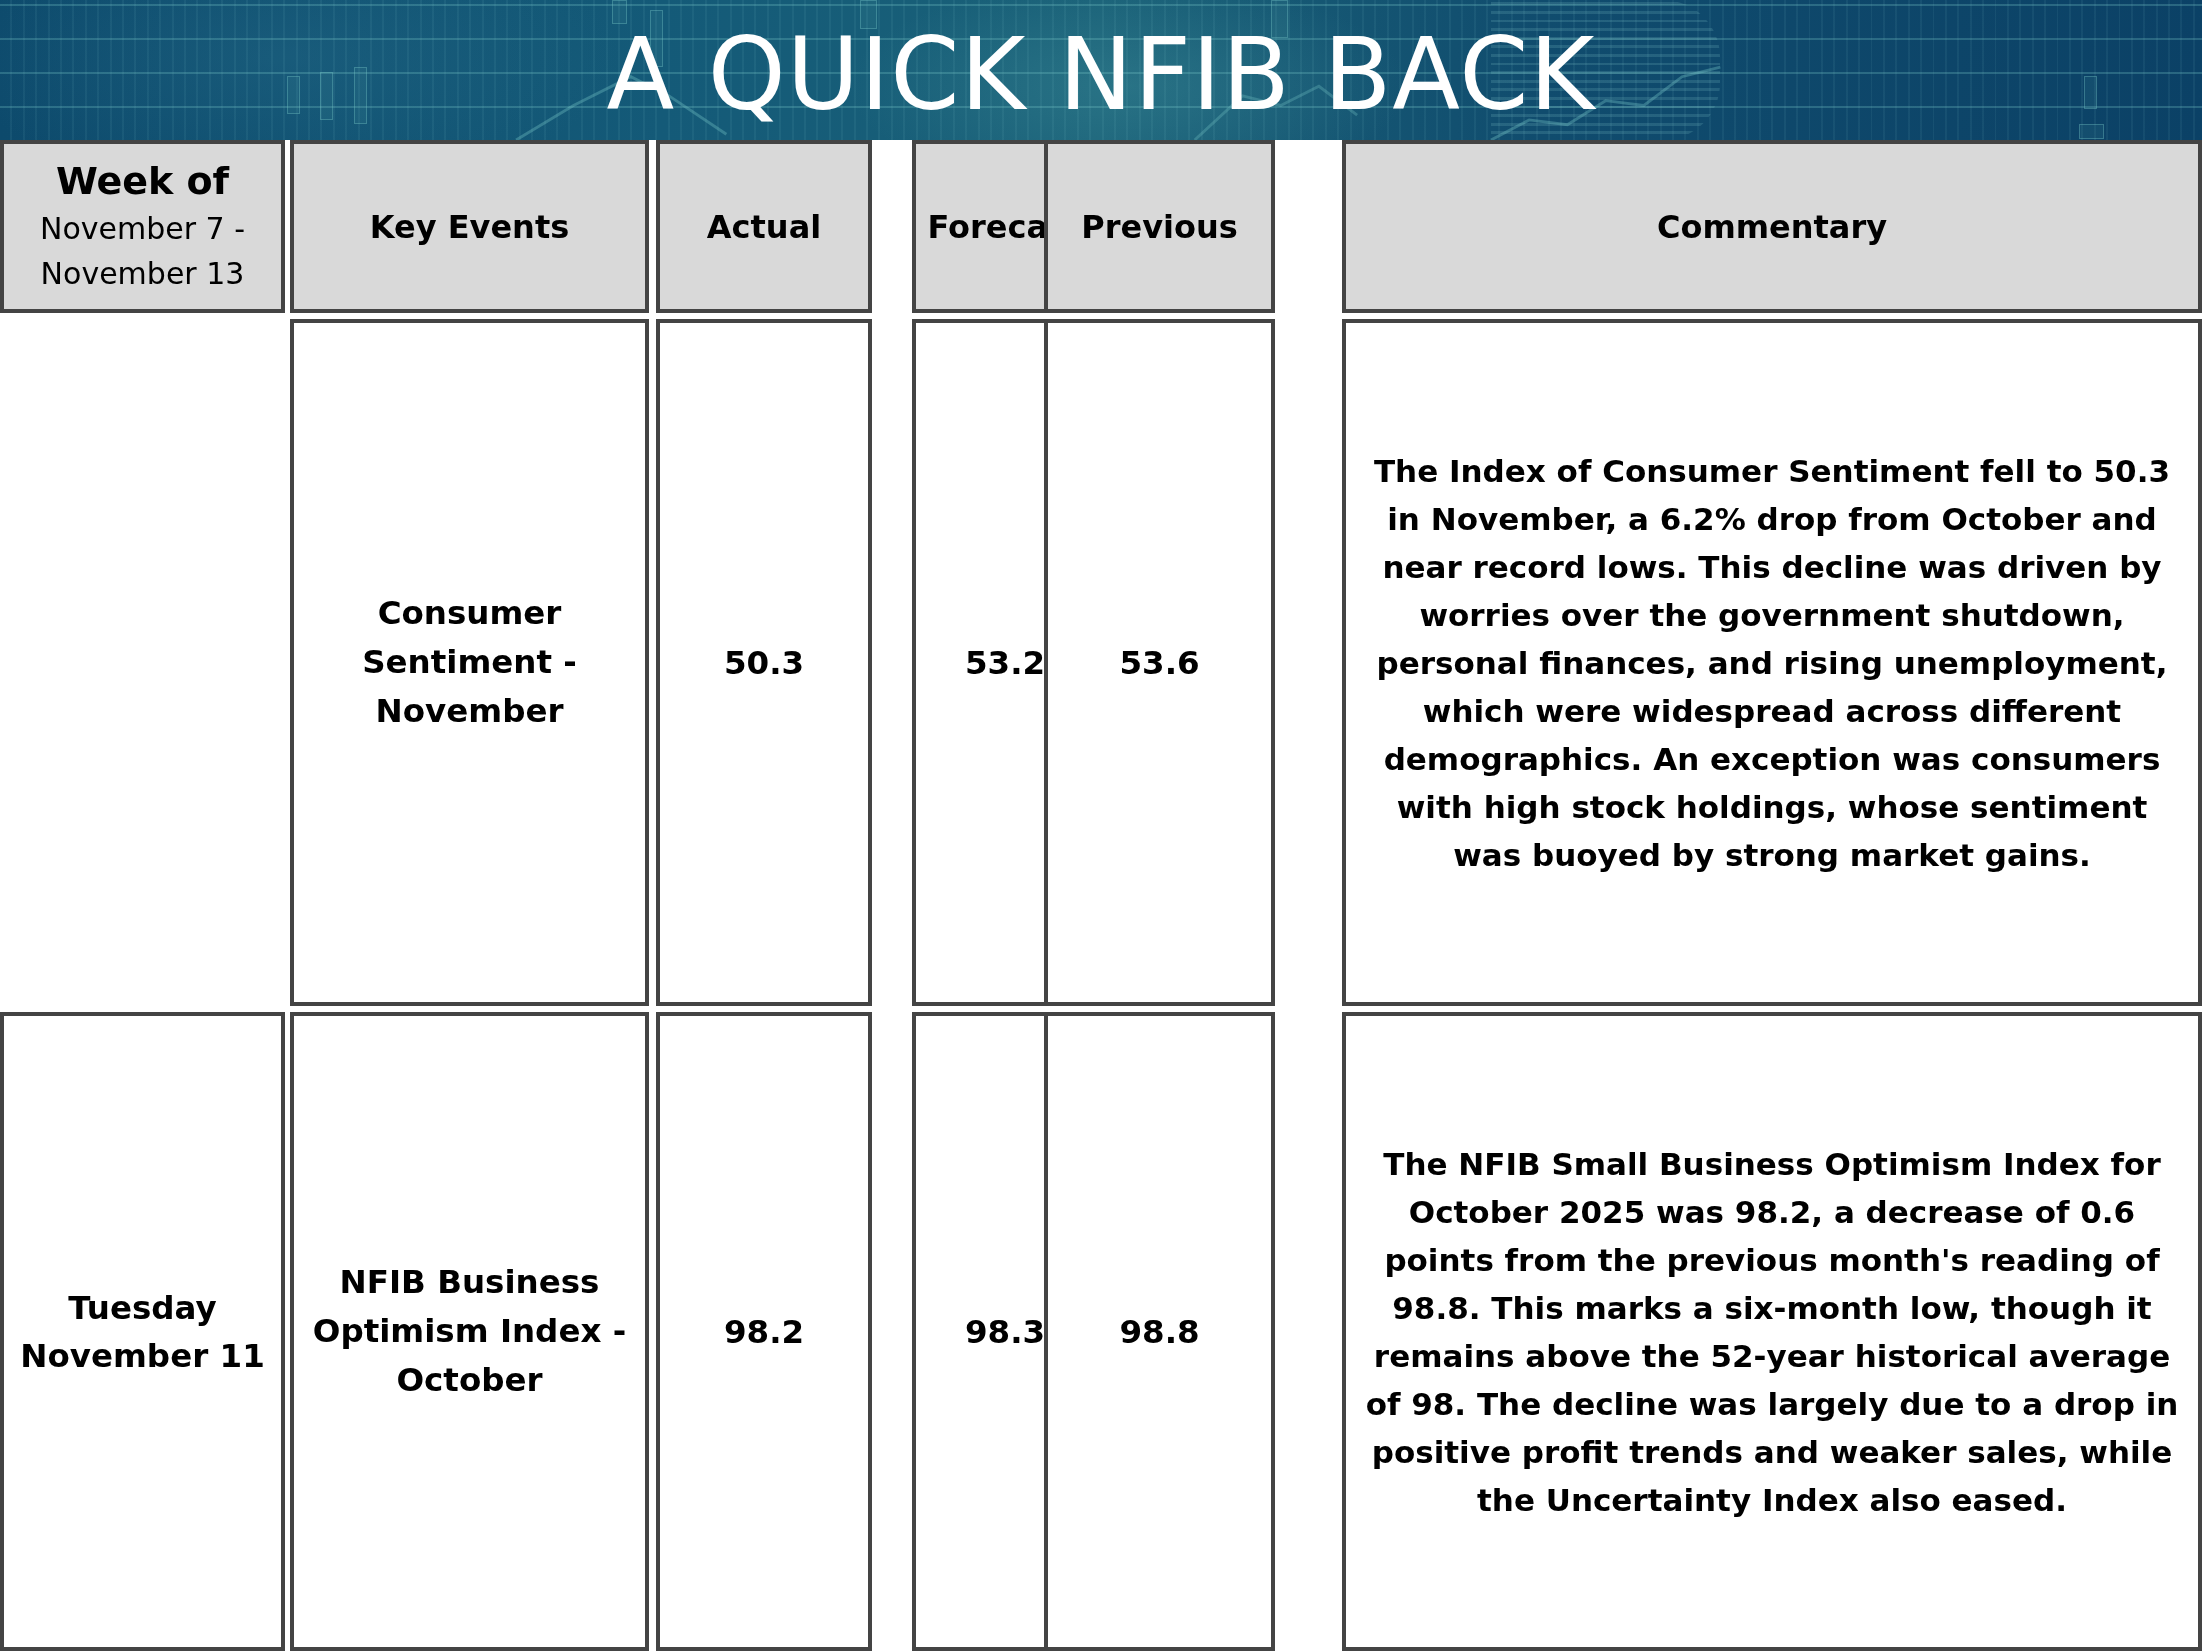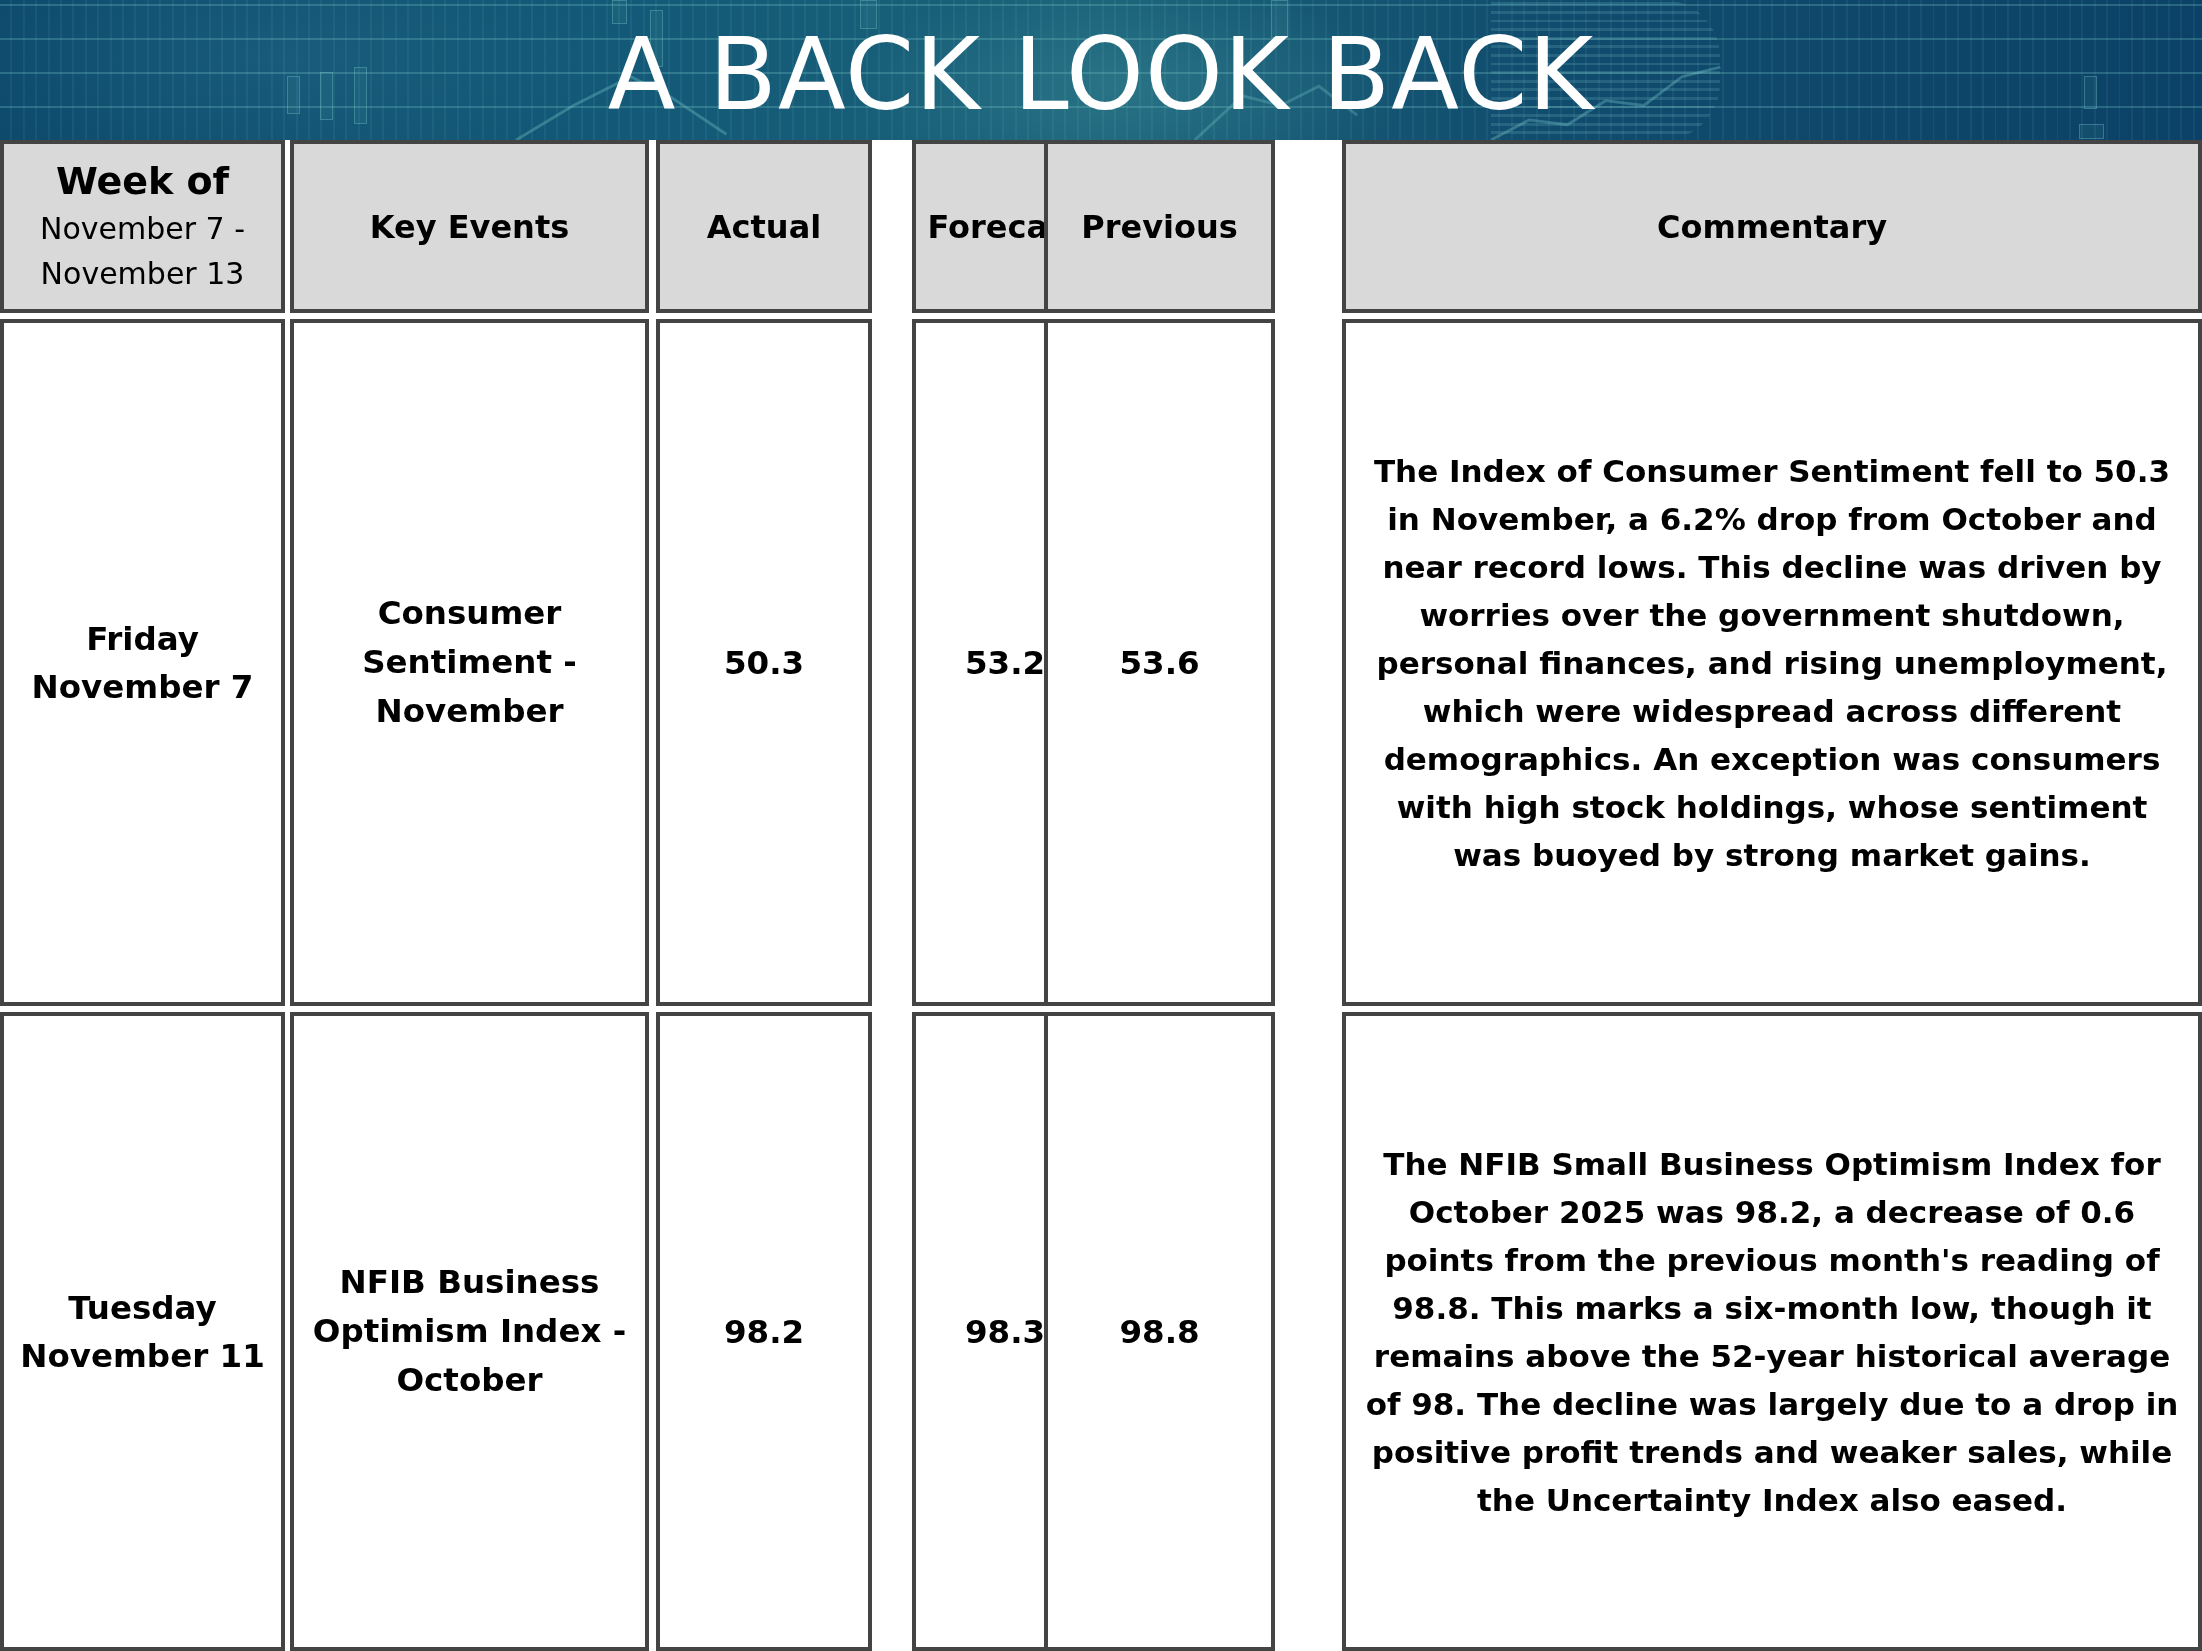--- a/index.html
+++ b/index.html
@@ -103,21 +103,21 @@
       <div class="bar" style="left:1271px; top:0px; width:17px; height:38px;"></div>
       <div class="bar" style="left:2084px; top:76px; width:13.4px; height:32.5px;"></div>
       <div class="bar" style="left:2079px; top:124px; width:25px; height:15.3px;"></div>
     </div>
     <div class="spiral"></div>
     <svg class="trend" viewBox="0 0 2304 146" preserveAspectRatio="none">
       <path d="M540 146 L600 110 L660 80 L700 100 L760 140" fill="none" stroke="rgba(120,200,200,0.35)" stroke-width="3"></path>
       <path d="M1560 146 L1600 125 L1640 130 L1680 105 L1720 110 L1760 80 L1800 70" fill="none" stroke="rgba(120,200,200,0.35)" stroke-width="3"></path>
       <path d="M1250 146 L1300 100 L1340 110 L1380 90 L1420 120" fill="none" stroke="rgba(120,200,200,0.30)" stroke-width="3"></path>
     </svg>
-    <div class="title">A BACK LOOK BACK</div>
+    <div class="title">A QUICK NFIB BACK</div>
   </div>
 
   <div class="cell hdr c1 r0">
     <div class="week-of">Week of</div>
     <div class="week-range">November 7 -</div>
     <div class="week-range">November 13</div>
   </div>
   <div class="cell hdr c2 r0">
     <div class="hdr-label">Key Events</div>
   </div>
@@ -127,24 +127,20 @@
   <div class="cell hdr c4 r0">
     <div class="hdr-label">Forecast</div>
   </div>
   <div class="cell hdr c5 r0">
     <div class="hdr-label">Previous</div>
   </div>
   <div class="cell hdr c6 r0">
     <div class="hdr-label">Commentary</div>
   </div>
 
-  <div class="cell body c1 r1">
-    <div class="day-text">Friday</div>
-    <div class="day-text">November 7</div>
-  </div>
   <div class="cell body c2 r1">
     <div class="event-text">Consumer</div>
     <div class="event-text">Sentiment -</div>
     <div class="event-text">November</div>
   </div>
   <div class="cell body c3 r1">
     <div class="val-text">50.3</div>
   </div>
   <div class="cell body c4 r1">
     <div class="val-text">53.2</div>

